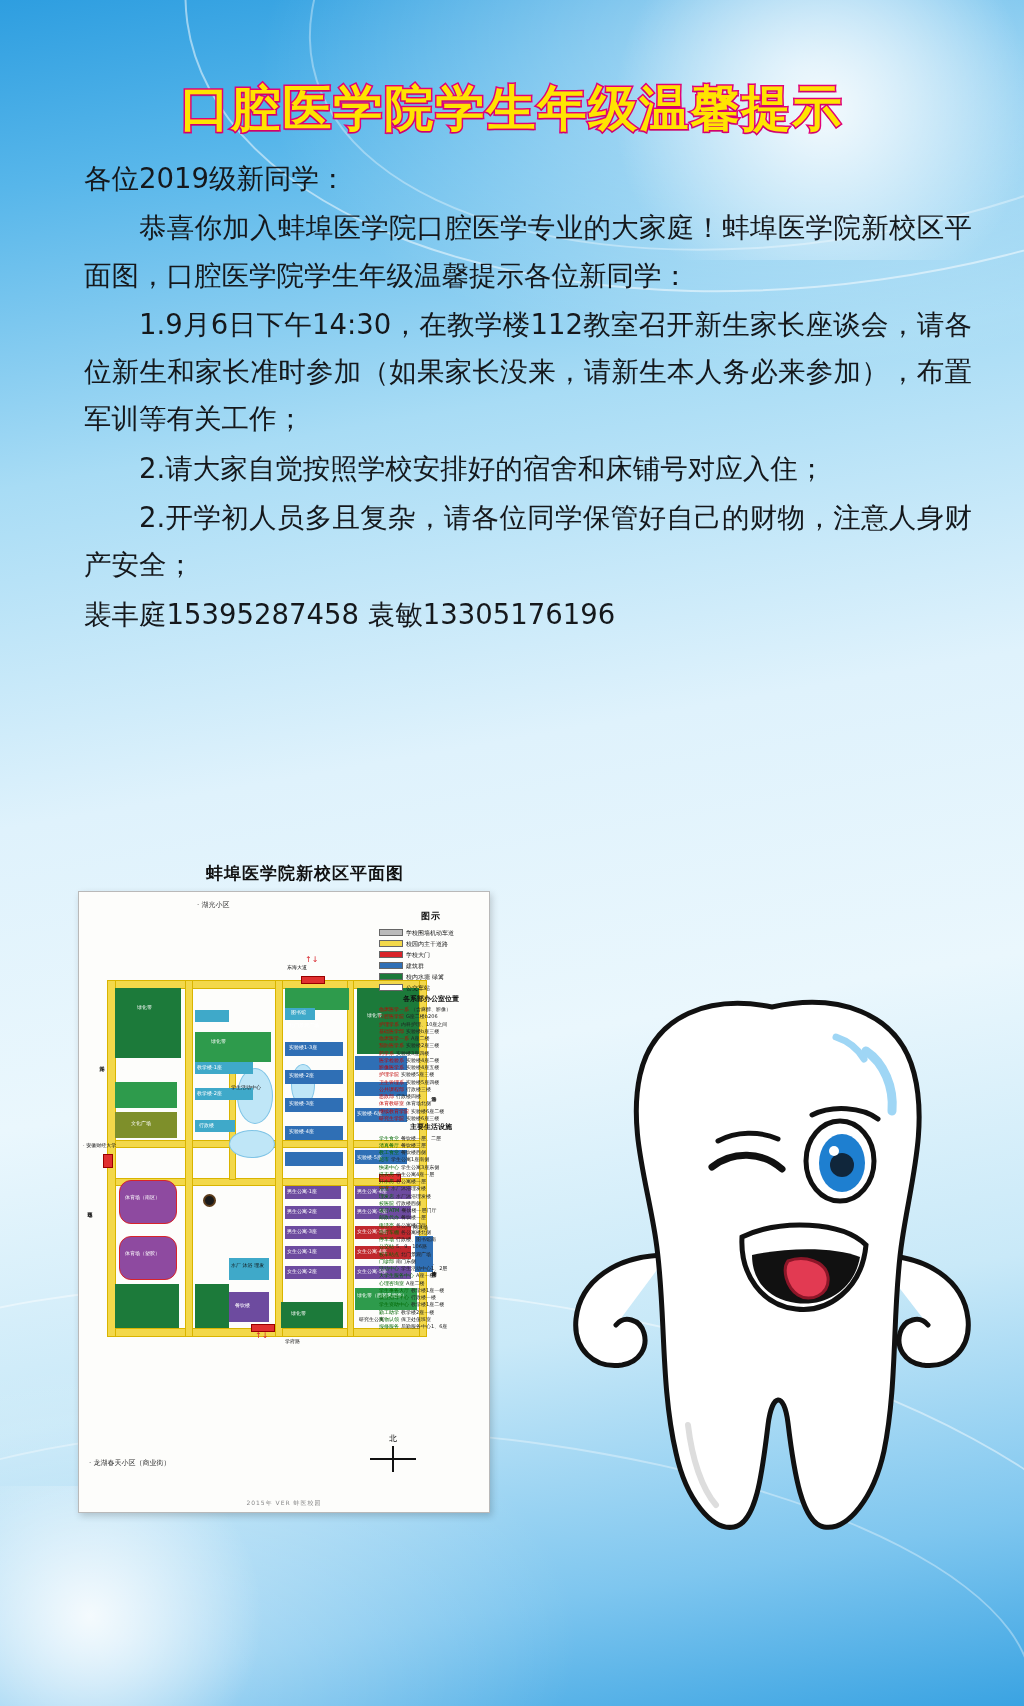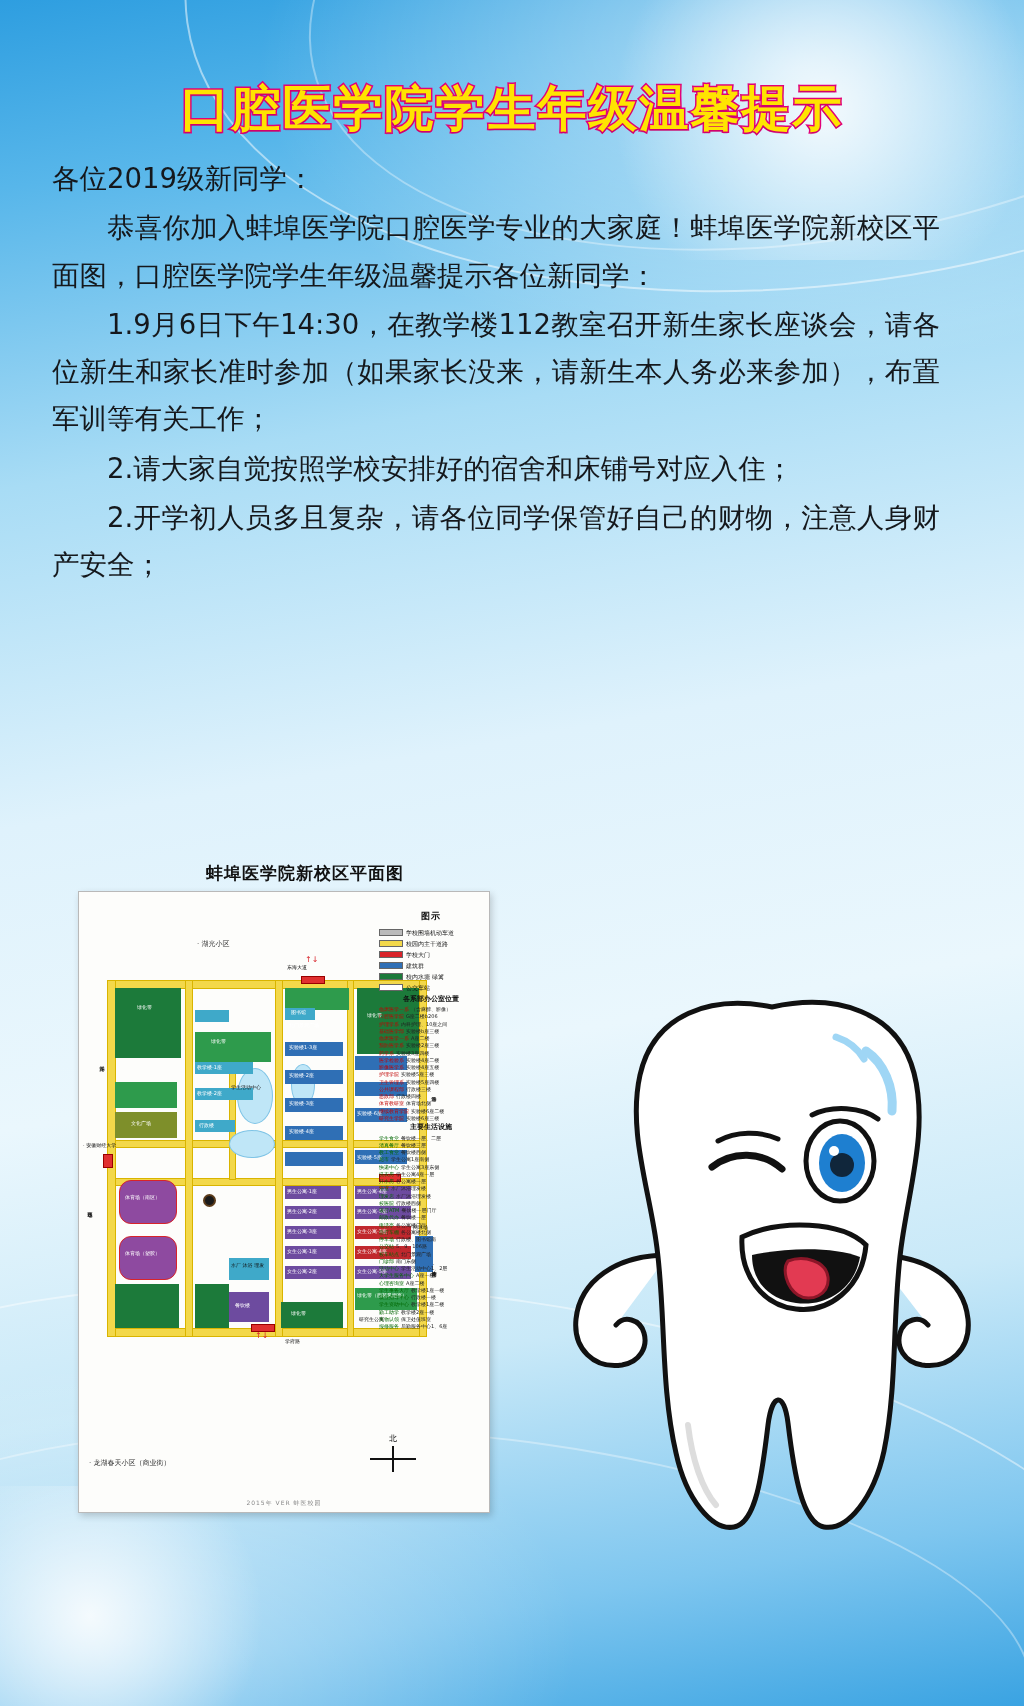--- a/index.html
+++ b/index.html
@@ -61,21 +61,21 @@
     -webkit-text-stroke: 3px #e2007a;
     paint-order: stroke fill;
     text-shadow:
       0 2px 0 rgba(180,0,90,0.35),
       0 0 1px #e2007a;
   }
 
   
   .content {
     position: absolute;
-    left: 52px;
+    left: 84px;
     top: 155px;
     width: 888px;
     color: #15181c;
     font-size: 27.5px;
     line-height: 1.72;
     font-family: "DejaVu Sans", "Liberation Sans", sans-serif;
   }
   .content p {
     margin: 0 0 2px 0;
     text-align: justify;
@@ -128,21 +128,20 @@
     bottom: 44px;
     font-size: 7px;
     color: #333;
   }
   .map-note-top {
     position: absolute;
     left: 118px;
     top: 8px;
     font-size: 7px;
     color: #333;
-    margin-top: 39px;
   }
   .legend {
     position: absolute;
     right: 6px;
     top: 18px;
     width: 104px;
     font-size: 6px;
     line-height: 1.5;
     color: #111;
   }
@@ -246,20 +245,21 @@
   <div class="title-wrap">
     <div class="title">口腔医学院学生年级温馨提示</div>
   </div>
 
   <div class="content">
     <p>各位2019级新同学：</p>
     <p class="indent">恭喜你加入蚌埠医学院口腔医学专业的大家庭！蚌埠医学院新校区平面图，口腔医学院学生年级温馨提示各位新同学：</p>
     <p class="indent">1.9月6日下午14:30，在教学楼112教室召开新生家长座谈会，请各位新生和家长准时参加（如果家长没来，请新生本人务必来参加），布置军训等有关工作；</p>
     <p class="indent">2.请大家自觉按照学校安排好的宿舍和床铺号对应入住；</p>
     <p class="indent">2.开学初人员多且复杂，请各位同学保管好自己的财物，注意人身财产安全；</p>
+    <p>裴丰庭15395287458  袁敏13305176196</p>
   </div>
 
   <div class="map-block">
     <div class="map-title">蚌埠医学院新校区平面图</div>
     <div class="map-card">
       <div class="map-canvas">
 
         <div class="road" style="left:28px; top:88px; width:318px; height:7px;"></div>
         <div class="road" style="left:28px; top:248px; width:318px; height:6px;"></div>
         <div class="road" style="left:28px; top:286px; width:318px; height:6px;"></div>

